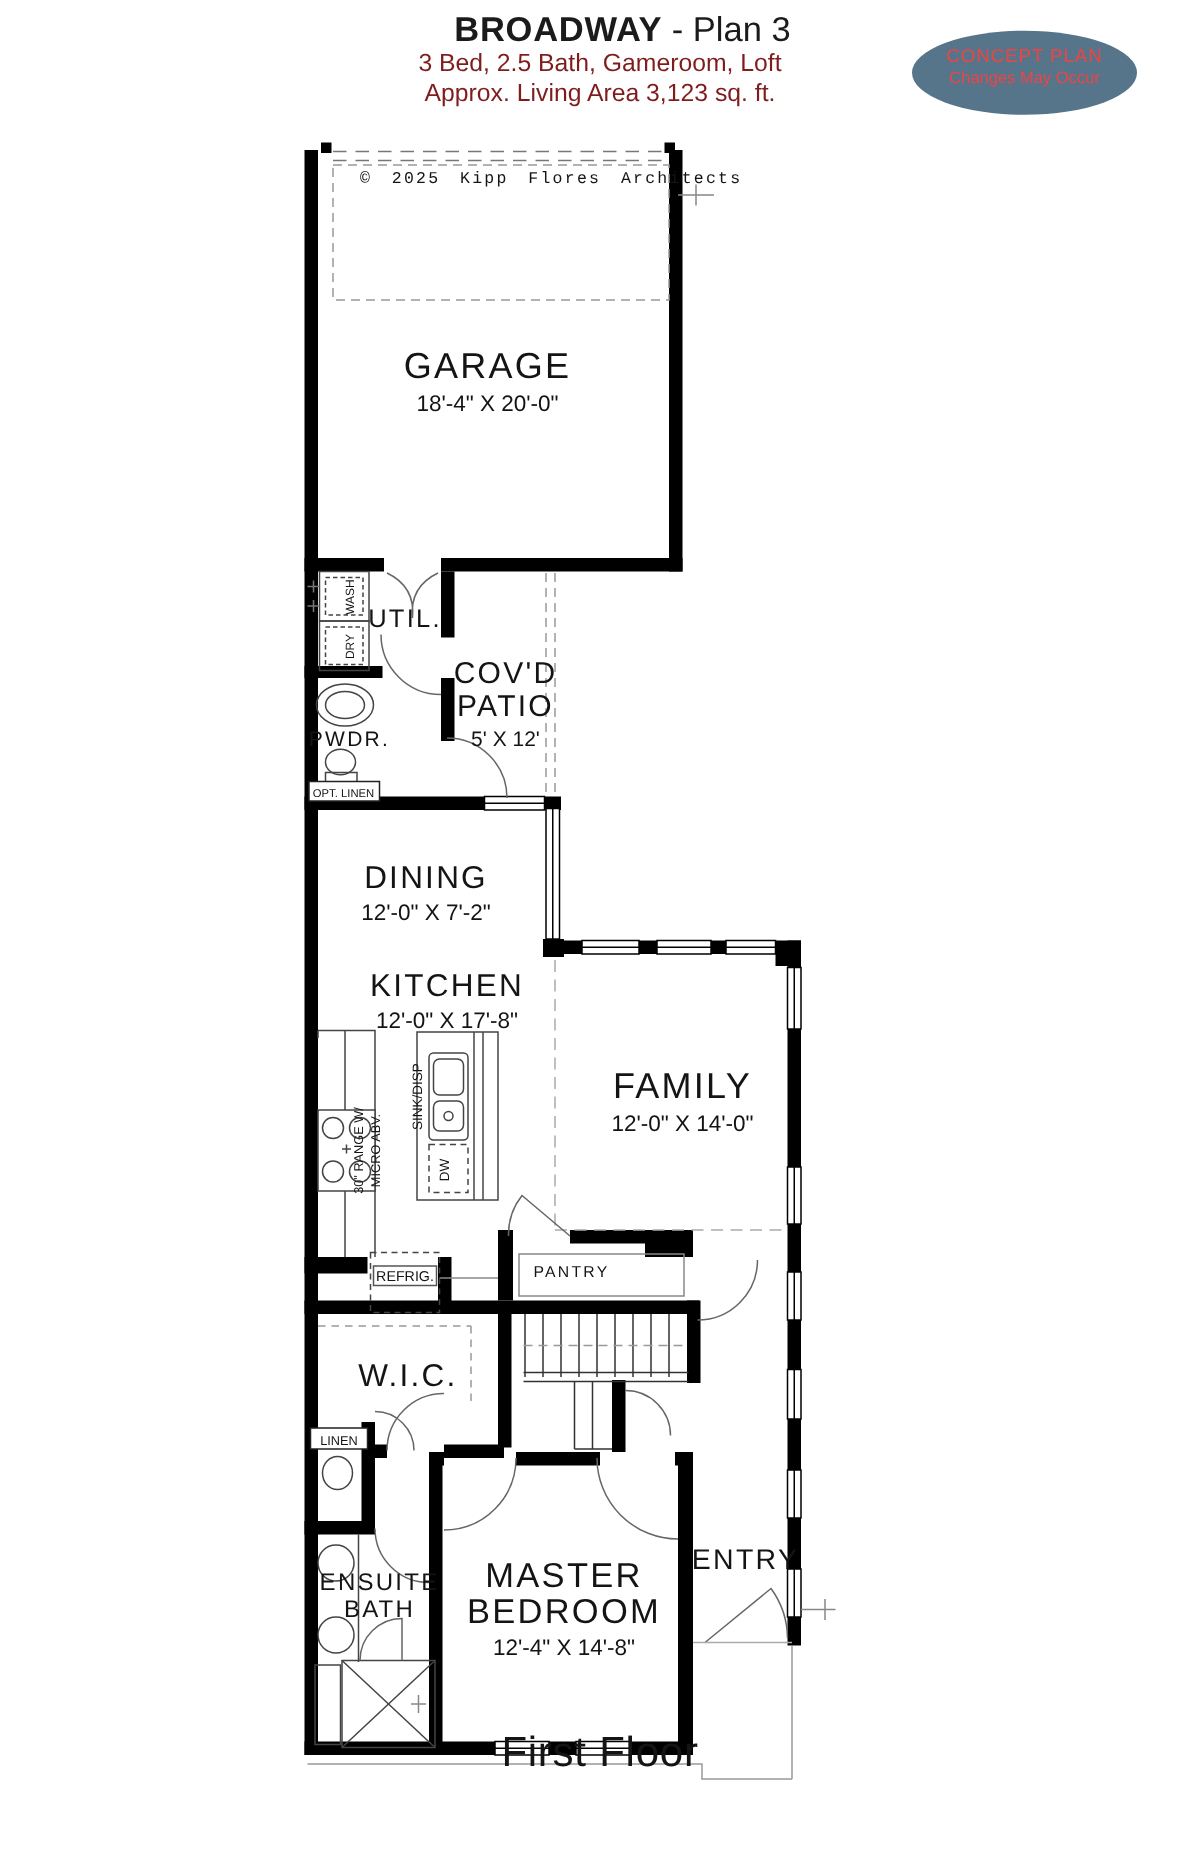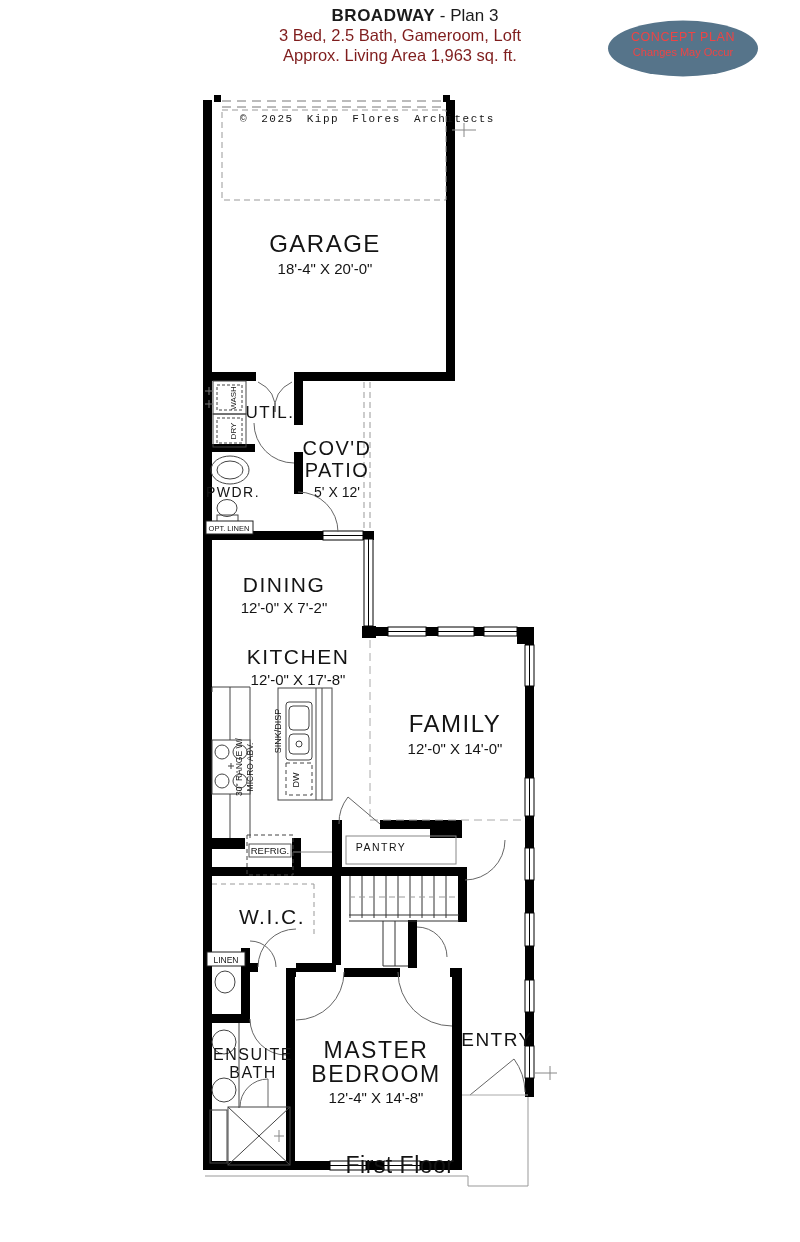--- a/index.html
+++ b/index.html
@@ -1,42 +1,42 @@
 <!DOCTYPE html>
 <html><head>
 <meta charset="utf-8">
 <style>
   html,body{margin:0;padding:0;background:#ffffff;}
   .page{position:relative;width:800px;height:1242px;background:#fff;overflow:hidden;
         font-family:"Liberation Sans",sans-serif;color:#1b1b1b;}
   .header{position:absolute;top:6px;left:0;width:800px;text-align:center;line-height:1.18;}
-  .title-line{font-size:17px;padding-left:30px;}
+  .title-line{font-size:23px;padding-left:30px;}
   .title-bold{font-weight:bold;letter-spacing:.5px;}
   .subtitle{font-size:16.5px;color:#7f1d1d;}
   .badge{position:absolute;left:607px;top:20px;width:152px;height:57px;}
   .badge svg{position:absolute;left:0;top:0;}
   .badge-text{position:absolute;left:0;top:10px;width:152px;text-align:center;color:#ef4444;line-height:1.25;}
   .badge-l1{font-size:12.5px;letter-spacing:.6px;}
   .badge-l2{font-size:11px;}
   .footer{position:absolute;top:1152px;left:0;width:800px;text-align:center;
-          font-size:23px;color:#141414;letter-spacing:.5px;}
+          font-size:28px;color:#141414;letter-spacing:.5px;}
   svg text{fill:#141414;font-family:"Liberation Sans",sans-serif;}
   .room-name{letter-spacing:1.5px;}
   .copyright{font-family:"Liberation Mono",monospace;letter-spacing:1.5px;word-spacing:5px;}
 </style>
 </head>
 <body>
 
 <div class="page">
 
   
   <div class="header">
     <div class="title-line"><span class="title-bold">BROADWAY</span><span> - Plan 3</span></div>
     <div class="subtitle">3 Bed, 2.5 Bath, Gameroom, Loft</div>
-    <div class="subtitle">Approx. Living Area 1,963 sq. ft.</div>
+    <div class="subtitle">Approx. Living Area 3,123 sq. ft.</div>
   </div>
 
   
   <div class="badge">
     <svg width="152" height="57">
       <ellipse cx="76" cy="28.5" rx="75" ry="28" fill="#56748a"></ellipse>
     </svg>
     <div class="badge-text">
       <div class="badge-l1">CONCEPT PLAN</div>
       <div class="badge-l2">Changes May Occur</div>

